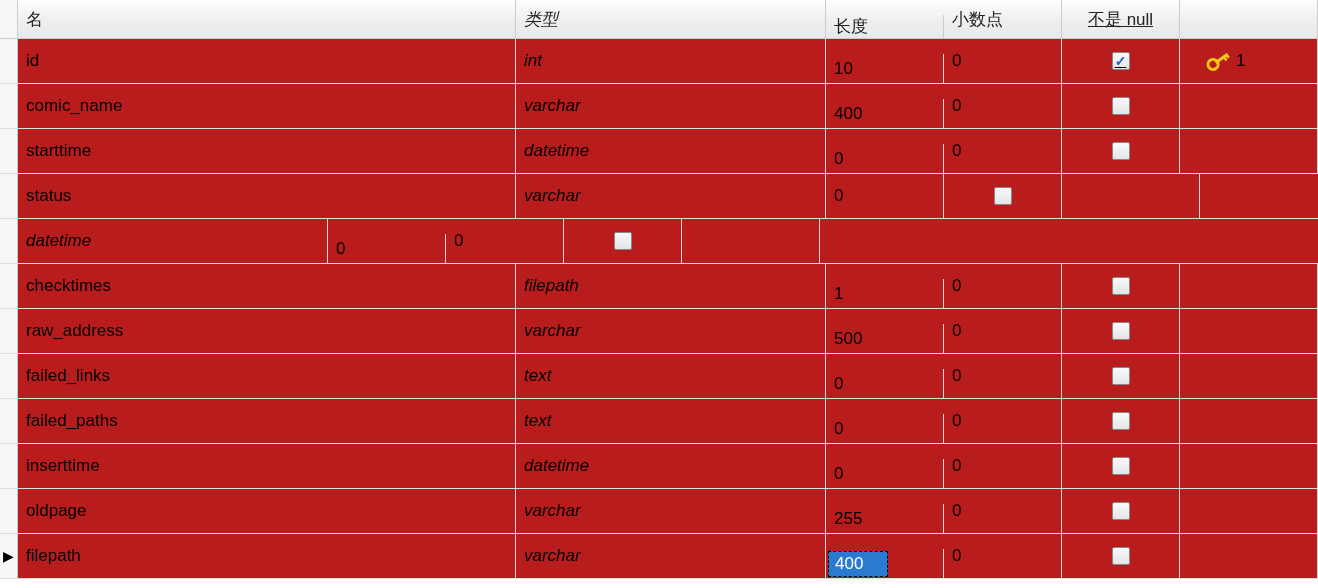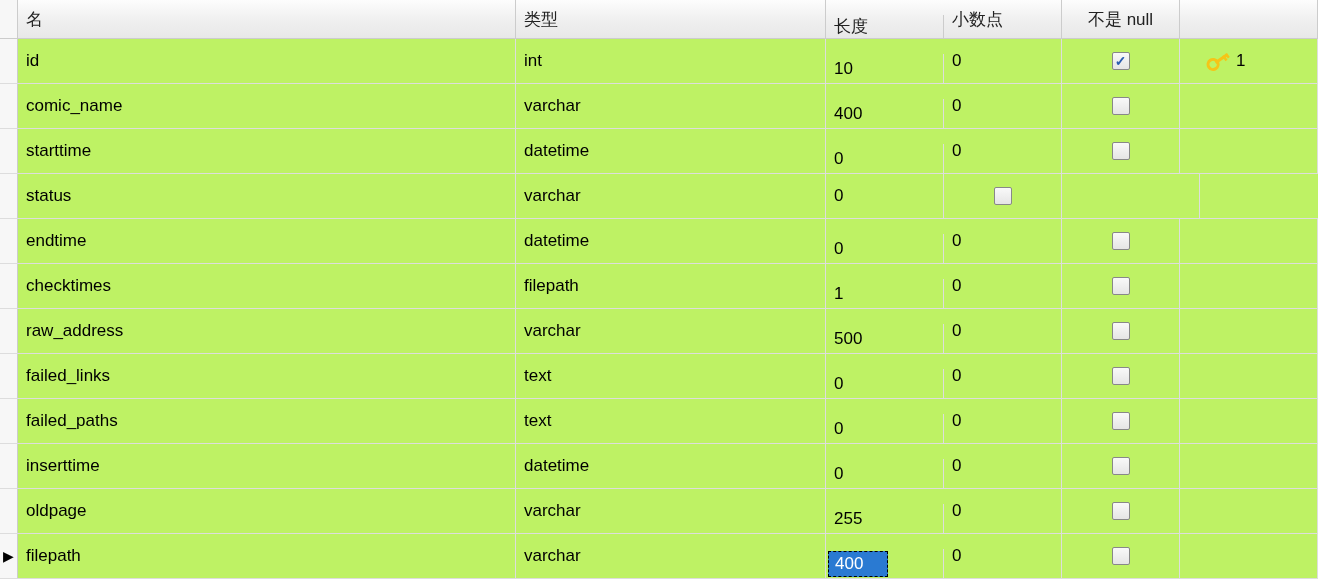--- a/index.html
+++ b/index.html
@@ -28,43 +28,43 @@
       align-items: center;
       padding: 0 8px;
       border-right: 1px solid #ccc;
       font-size: 17px;
       color: #222;
     }
     .data-row {
       display: flex;
       height: 45px;
       border-bottom: 1px solid #ddd;
-      background: #bef264;
+      background: #b91c1c;
     }
     .data-cell {
       display: flex;
       align-items: center;
       padding: 0 8px;
       border-right: 1px solid #ddd;
       font-size: 17px;
     }
     .gutter {
       width: 18px;
       min-width: 18px;
       background: #f7f7f7;
       border-right: 1px solid #ccc;
       display: flex;
       align-items: center;
       justify-content: center;
     }
     .col-name { width: 498px; min-width: 498px; }
-    .col-type { width: 310px; min-width: 310px; }
+    .col-type { width: 310px; min-width: 310px; font-style: italic; }
     .col-length { width: 118px; min-width: 118px; margin-top: 15px; }
     .col-decimals { width: 118px; min-width: 118px; }
-    .col-notnull { width: 118px; min-width: 118px; justify-content: center; }
+    .col-notnull { width: 118px; min-width: 118px; justify-content: center; text-decoration: underline; }
     .col-key { width: 138px; min-width: 138px; padding-left: 24px; }
     
     .checkbox {
       width: 18px;
       height: 18px;
       border: 1px solid #888;
       background: linear-gradient(to bottom, #f9f9f9, #e5e5e5);
       display: inline-flex;
       align-items: center;
       justify-content: center;
@@ -162,21 +162,20 @@
         <div class="data-cell col-name">status</div>
         <div class="data-cell col-type">varchar</div>
         <div class="data-cell col-decimals">0</div>
         <div class="data-cell col-notnull">
           <span class="checkbox"></span>
         </div>
         <div class="data-cell col-key"></div>
       </div>
       <div class="data-row">
         <div class="gutter"></div>
-        <div class="data-cell col-name">endtime</div>
         <div class="data-cell col-type">datetime</div>
         <div class="data-cell col-length">0</div>
         <div class="data-cell col-decimals">0</div>
         <div class="data-cell col-notnull">
           <span class="checkbox"></span>
         </div>
         <div class="data-cell col-key"></div>
       </div>
       <div class="data-row">
         <div class="gutter"></div>

